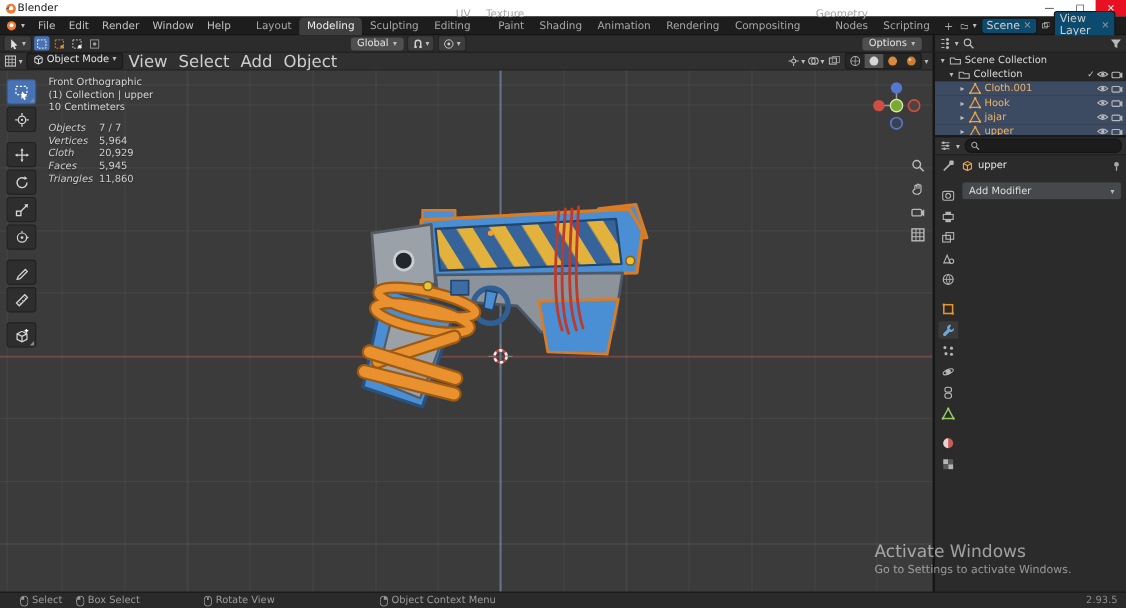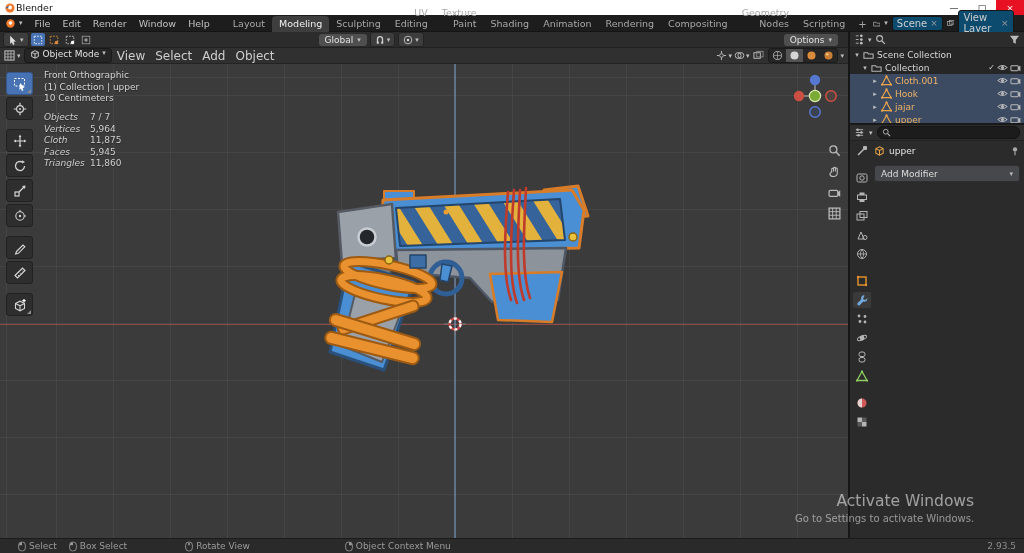--- a/index.html
+++ b/index.html
@@ -32,21 +32,21 @@
   .tb-btn{height:13px;display:flex;align-items:center;gap:2px;background:#3d3d3d;border:1px solid #232323;border-radius:3px;padding:0 4px;margin-left:3px;color:#d0d0d0;font-size:9px;}
   .tb-ico{width:14px;height:13px;display:flex;align-items:center;justify-content:center;margin-left:2px;border-radius:2px;}
   .chev{font-size:7px;color:#bdbdbd;}
   .pill{background:#4f4f4f;border-radius:3px;height:12px;display:flex;align-items:center;padding:0 6px;gap:4px;font-size:9px;color:#e2e2e2;}
 
   .ol-header{left:848px;top:32px;width:176px;height:16px;background:#2c2c2c;border-left:2px solid #161616;border-bottom:1px solid #202020;box-sizing:border-box;display:flex;align-items:center;padding:0 4px;gap:3px;}
 
   
   .vp-header{left:0;top:48px;width:848px;height:16px;background:#303030;border-bottom:1px solid #242424;box-sizing:border-box;display:flex;align-items:center;}
   .mode-dd{display:flex;align-items:flex-start;gap:3px;background:#252525;border:1px solid #1a1a1a;border-radius:3px;height:13px;padding:0 5px;margin-left:3px;color:#e0e0e0;font-size:9px;}
-  .vp-menu{padding:0 5px;font-size:12px;color:#cecece;}
+  .vp-menu{padding:0 5px;font-size:15px;color:#cecece;}
   .vph-right{margin-left:auto;display:flex;align-items:center;gap:2px;margin-right:4px;}
   .seg{display:flex;background:#262626;border:1px solid #1b1b1b;border-radius:3px;overflow:hidden;}
   .seg-cell{width:17px;height:13px;display:flex;align-items:center;justify-content:center;}
   .seg-cell.active{background:#545454;}
 
   
   .canvas{left:0;top:64px;width:848px;height:474px;background-color:#3b3b3b;
     background-image:
       repeating-linear-gradient(to right, rgba(255,255,255,0.05) 0 1px, transparent 1px 57px),
       repeating-linear-gradient(to bottom, rgba(255,255,255,0.05) 0 1px, transparent 1px 57px);
@@ -95,21 +95,21 @@
   .crumb .sp{flex:1;}
   .addmod{margin-top:7px;height:15px;background:#47484b;border:1px solid #2e2e30;border-radius:3px;display:flex;align-items:center;padding:0 6px;color:#dedede;font-size:9px;}
   .addmod .sp{flex:1;}
 
   
   .statusbar{left:0;top:538px;width:1024px;height:15px;background:#2a2a2a;border-top:1px solid #1b1b1b;box-sizing:border-box;display:flex;align-items:center;color:#9b9b9b;font-size:9px;}
   .hint{display:flex;align-items:center;gap:3px;}
   .version{margin-left:auto;margin-right:8px;color:#8d8d8d;}
 
   
-  .watermark{left:795px;top:492px;color:rgba(255,255,255,0.55);pointer-events:none;z-index:50;text-align:right;}
+  .watermark{left:795px;top:492px;color:rgba(255,255,255,0.55);pointer-events:none;z-index:50;}
   .watermark .l1{font-size:15.5px;}
   .watermark .l2{font-size:10px;margin-top:3px;color:rgba(255,255,255,0.5);}
 
   svg{display:block;}
 </style>
 </head>
 <body>
 
 <svg width="0" height="0" style="position:absolute">
   <defs>
@@ -377,21 +377,21 @@
       <div class="stat-row">
           <span class="lb">Objects</span>
           <span>7 / 7</span>
         </div>
       <div class="stat-row">
           <span class="lb">Vertices</span>
           <span>5,964</span>
         </div>
       <div class="stat-row">
           <span class="lb">Cloth</span>
-          <span>11,875</span>
+          <span>20,929</span>
         </div>
       <div class="stat-row">
           <span class="lb">Faces</span>
           <span>5,945</span>
         </div>
       <div class="stat-row">
           <span class="lb">Triangles</span>
           <span>11,860</span>
         </div>
     </div>

